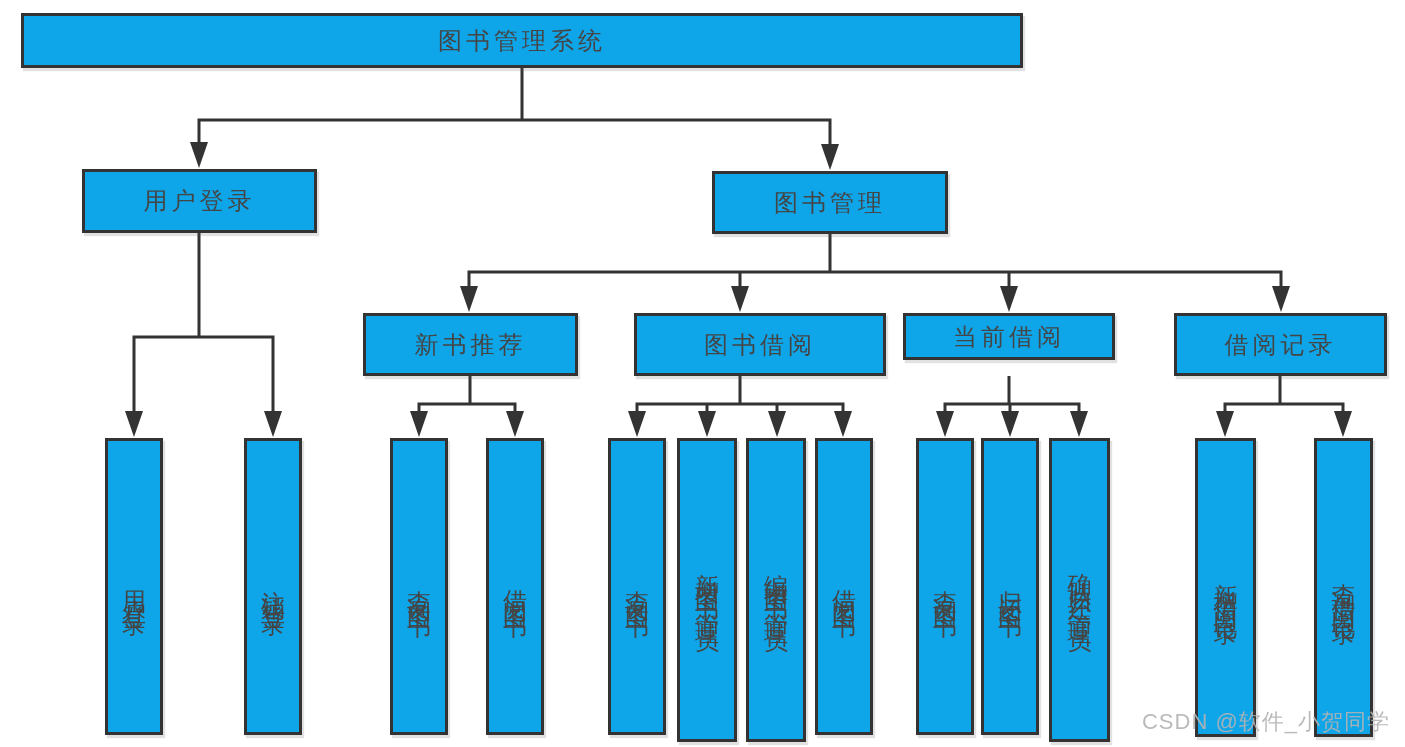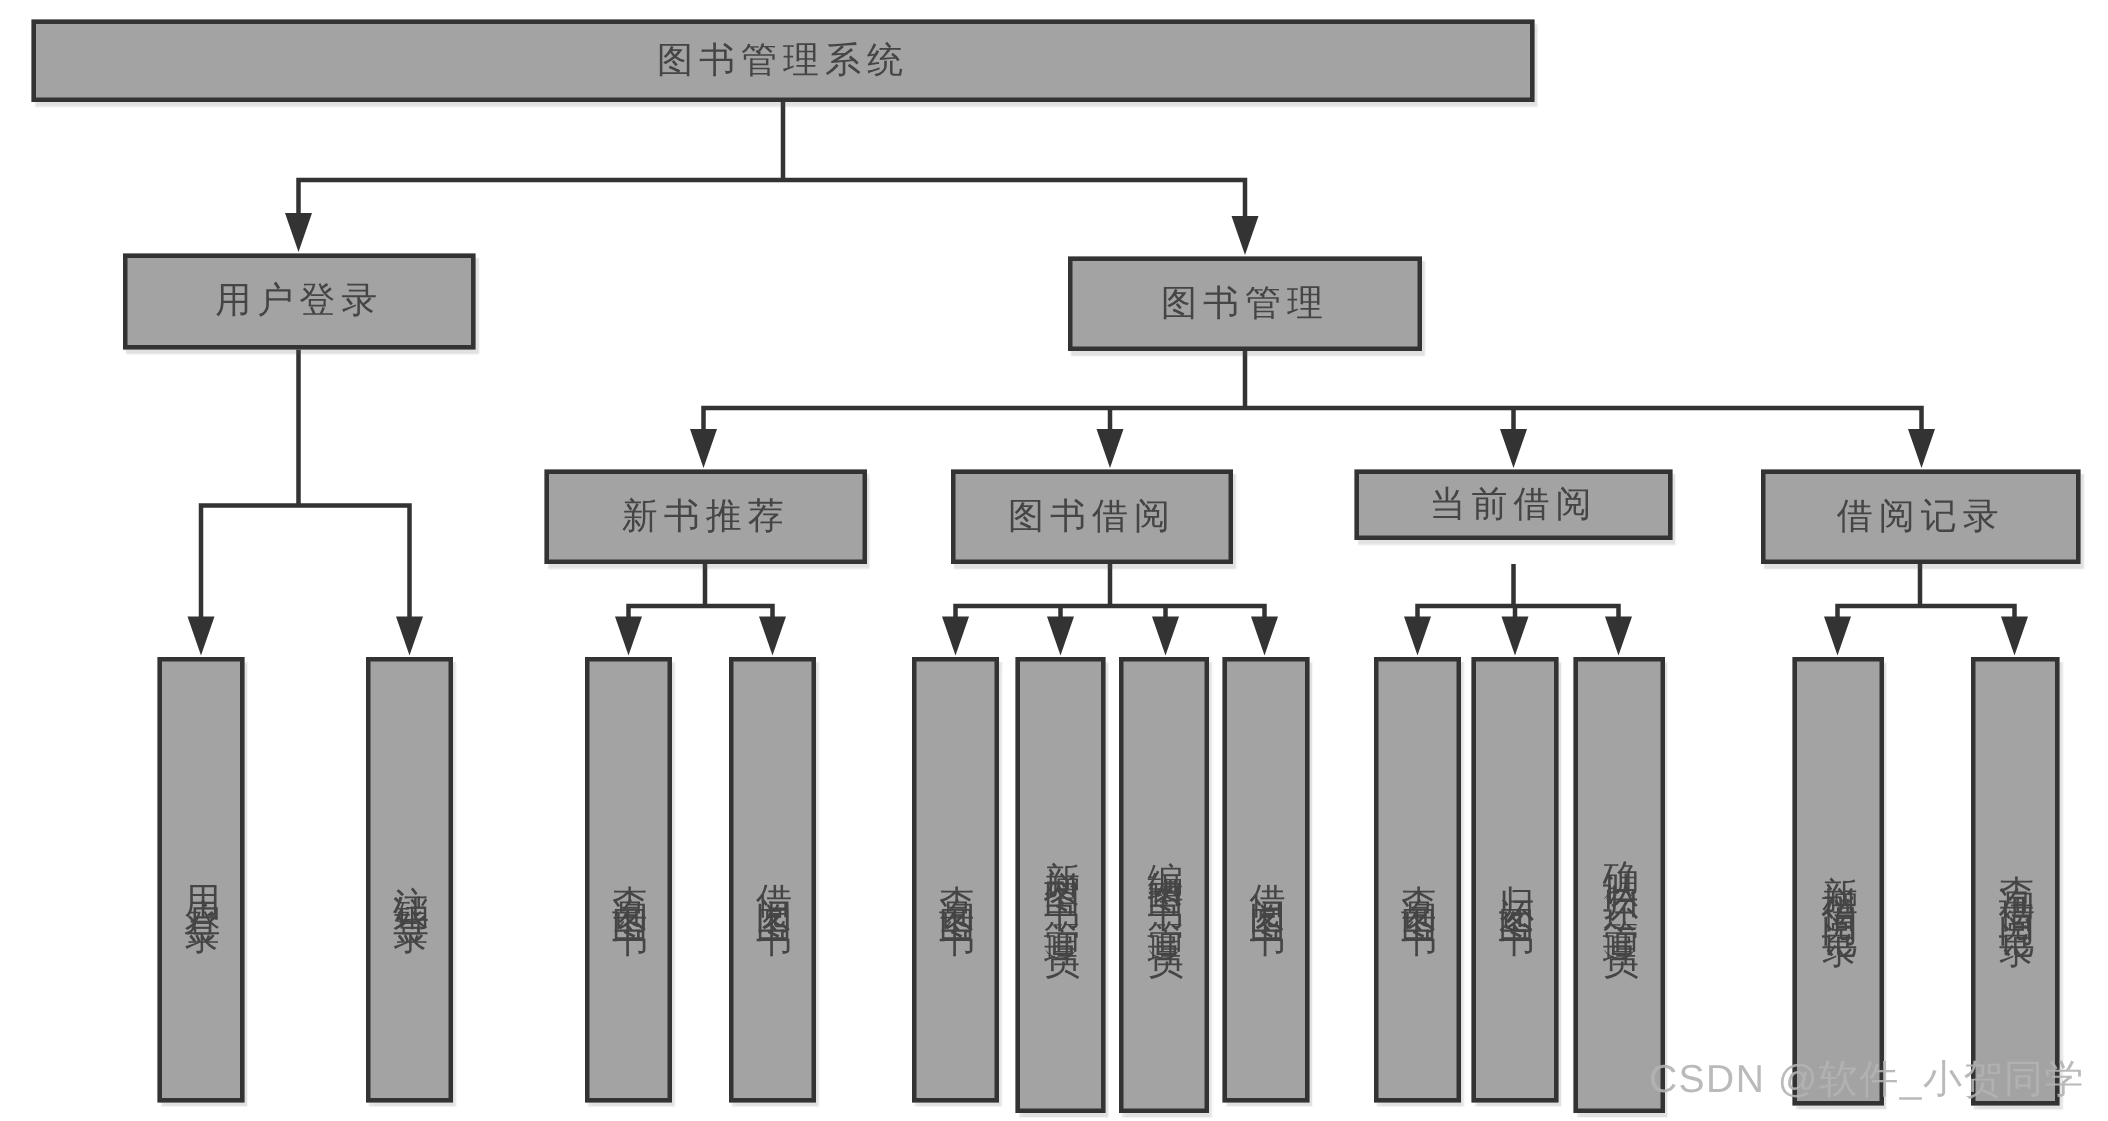--- a/index.html
+++ b/index.html
@@ -14,40 +14,40 @@
     width:1405px;height:747px;
     background:var(--background);
     font-family:"Liberation Sans","DejaVu Sans",sans-serif;
     overflow:hidden;
   }
   .connectors{position:absolute;left:0;top:0;z-index:1;}
   .node{
     position:absolute;
     box-sizing:border-box;
     border:3px solid var(--line);
-    background:#a3a3a3;
+    background:#0ea5e9;
     color:var(--text);
     display:flex;align-items:center;justify-content:center;
     font-size:24px;
     letter-spacing:4px;
     line-height:1;
     box-shadow:2px 3px 1px rgba(90,90,90,0.18);
     z-index:2;
     white-space:nowrap;
   }
   .node.v{
     writing-mode:vertical-rl;
     text-orientation:mixed;
     letter-spacing:8px;
     white-space:normal;
   }
   .watermark{
     position:absolute;
     right:15px;bottom:10px;
-    font-size:26px;
+    font-size:22px;
     letter-spacing:1px;
     color:var(--watermark);
     opacity:.9;
     z-index:3;
   }
 </style>
 </head>
 <body>
 
 <div class="canvas">
@@ -91,21 +91,21 @@
       <polygon points="1334,411 1352,411 1343,437"></polygon>
     </g>
   </svg>
 
   <div class="node" style="left:21px;top:13px;width:1002px;height:55px">图书管理系统</div>
 
   <div class="node" style="left:82px;top:169px;width:235px;height:64px">用户登录</div>
   <div class="node" style="left:363px;top:313px;width:215px;height:63px">新书推荐</div>
 
   <div class="node" style="left:712px;top:171px;width:236px;height:63px">图书管理</div>
-  <div class="node" style="left:634px;top:313px;width:188px;height:63px">图书借阅</div>
+  <div class="node" style="left:634px;top:313px;width:252px;height:63px">图书借阅</div>
   <div class="node" style="left:903px;top:313px;width:212px;height:47px">当前借阅</div>
   <div class="node" style="left:1174px;top:313px;width:213px;height:63px">借阅记录</div>
 
   <div class="node v" style="left:105px;top:438px;width:58px;height:297px">用户登录</div>
   <div class="node v" style="left:244px;top:438px;width:58px;height:297px">注销登录</div>
 
   <div class="node v" style="left:390px;top:438px;width:58px;height:297px">查询图书</div>
   <div class="node v" style="left:486px;top:438px;width:58px;height:297px">借阅图书</div>
 
   <div class="node v" style="left:608px;top:438px;width:58px;height:297px">查询图书</div>

